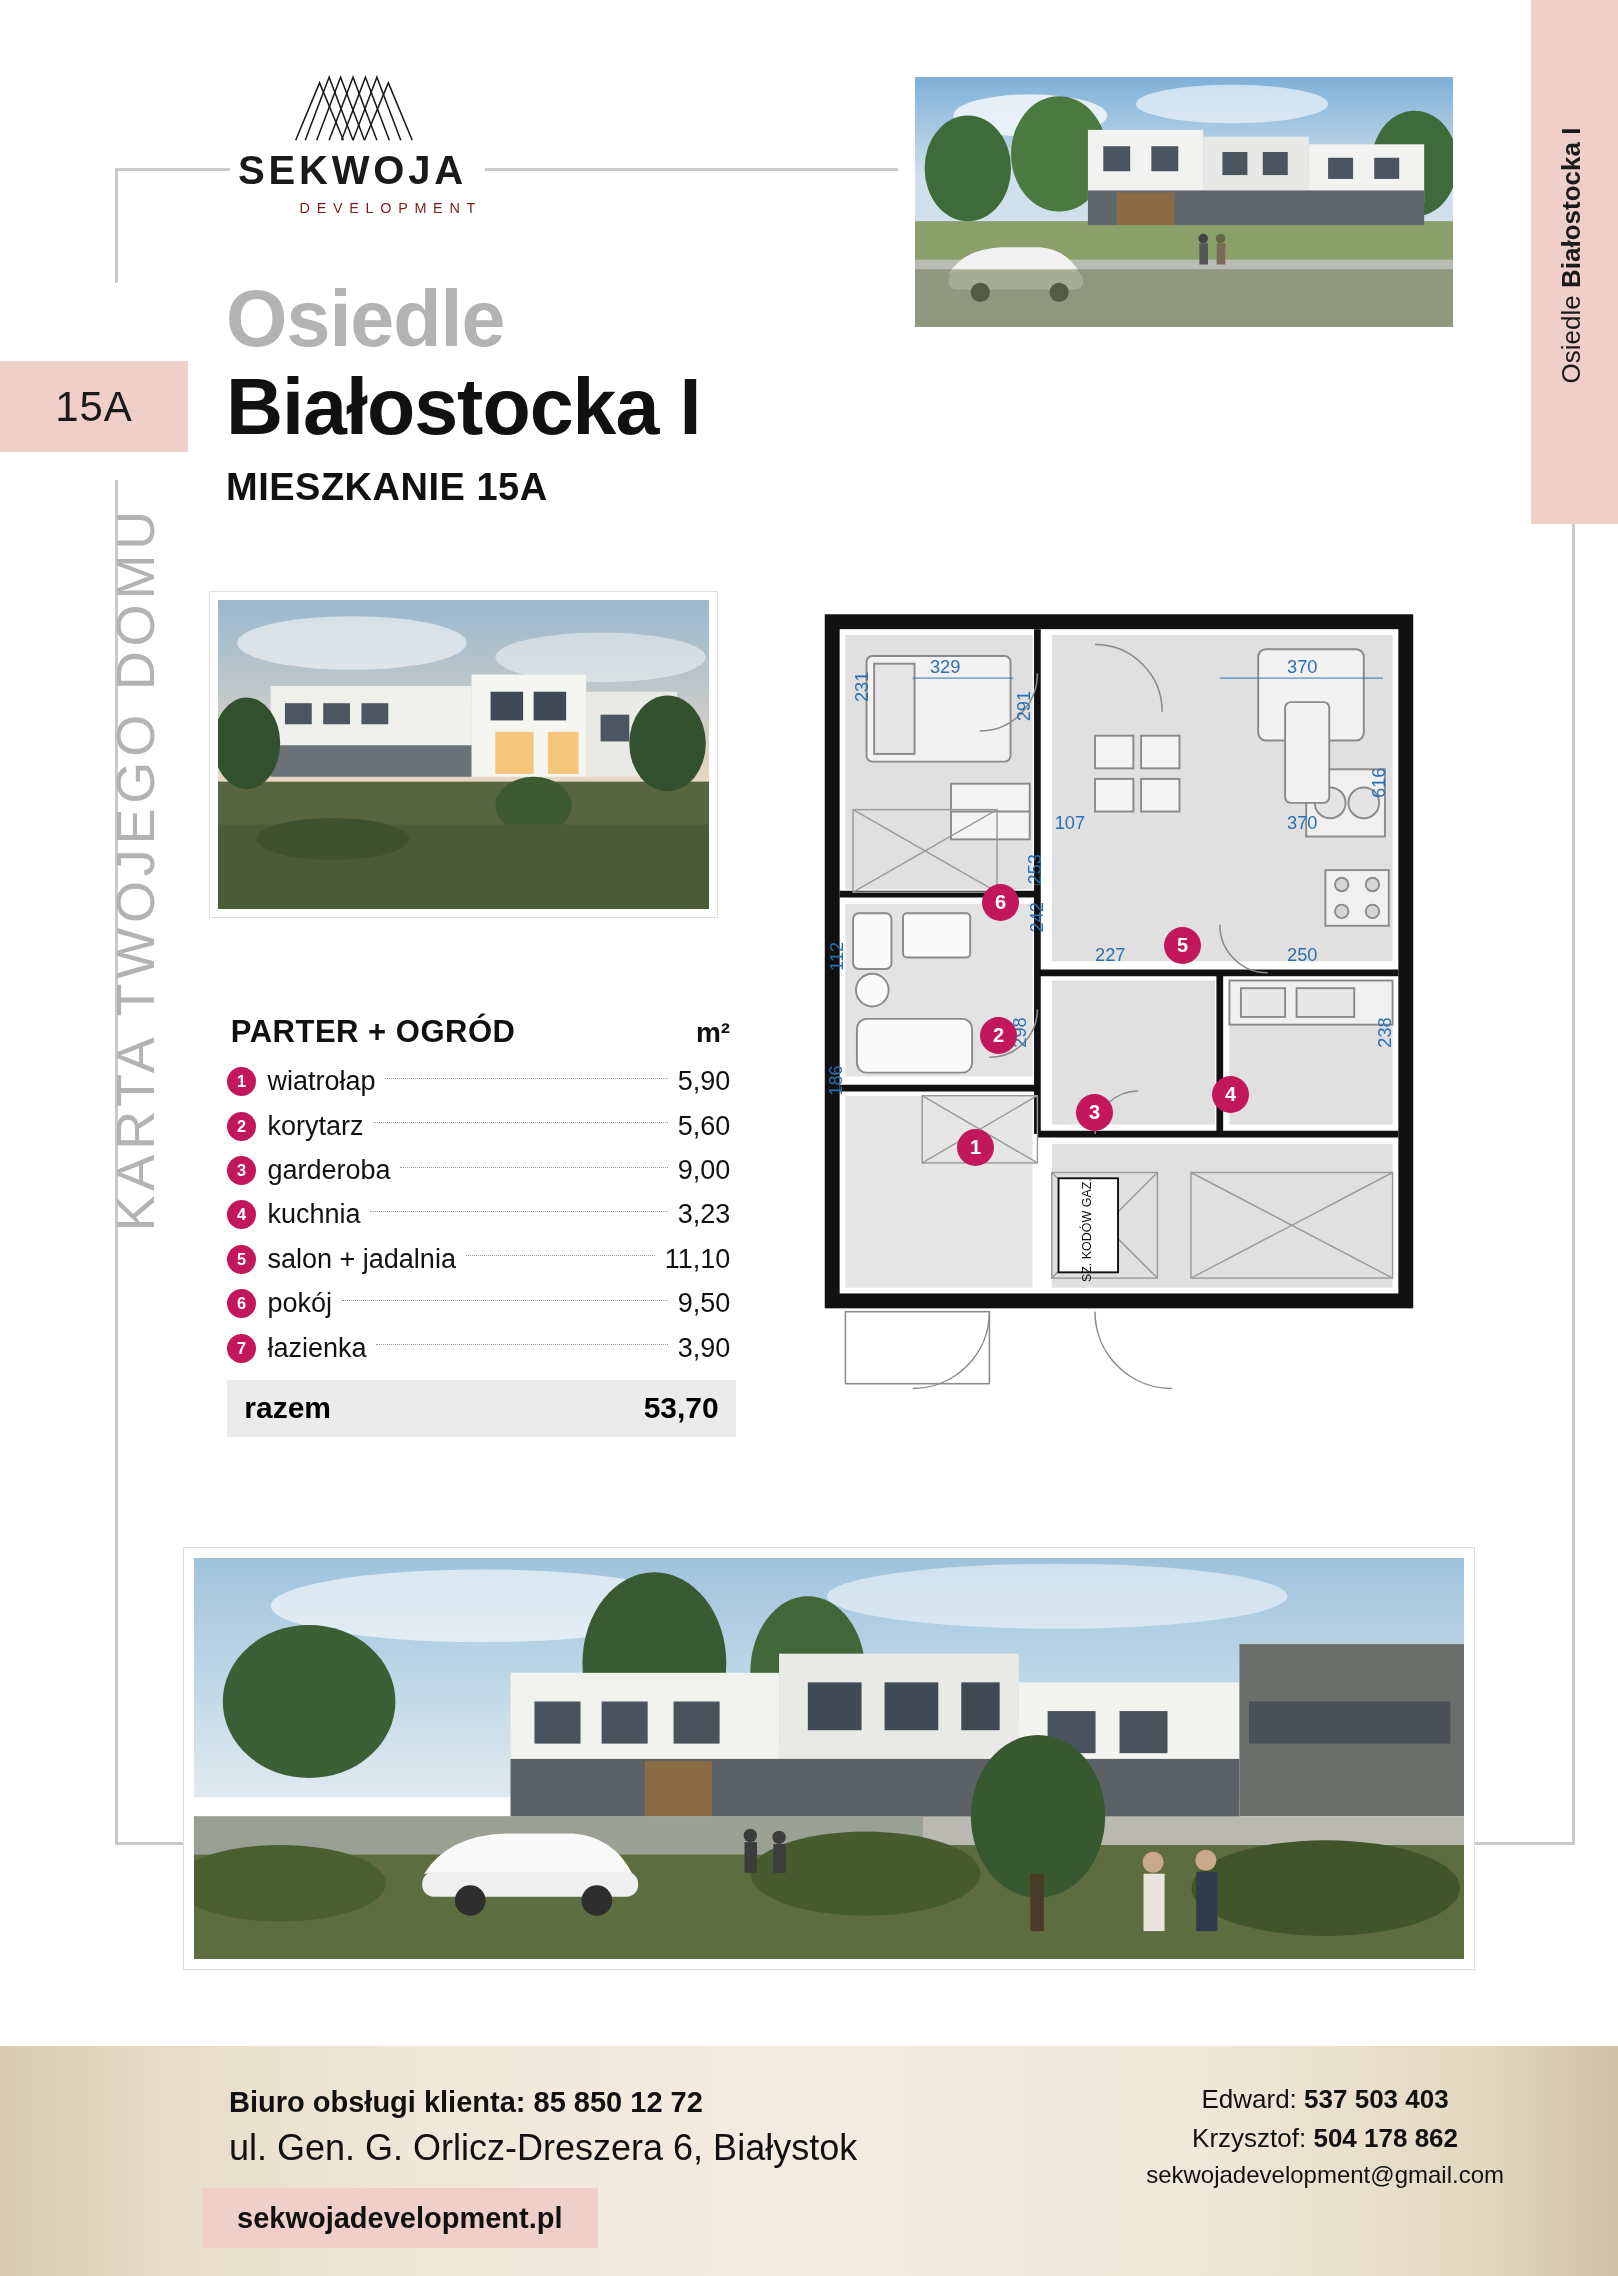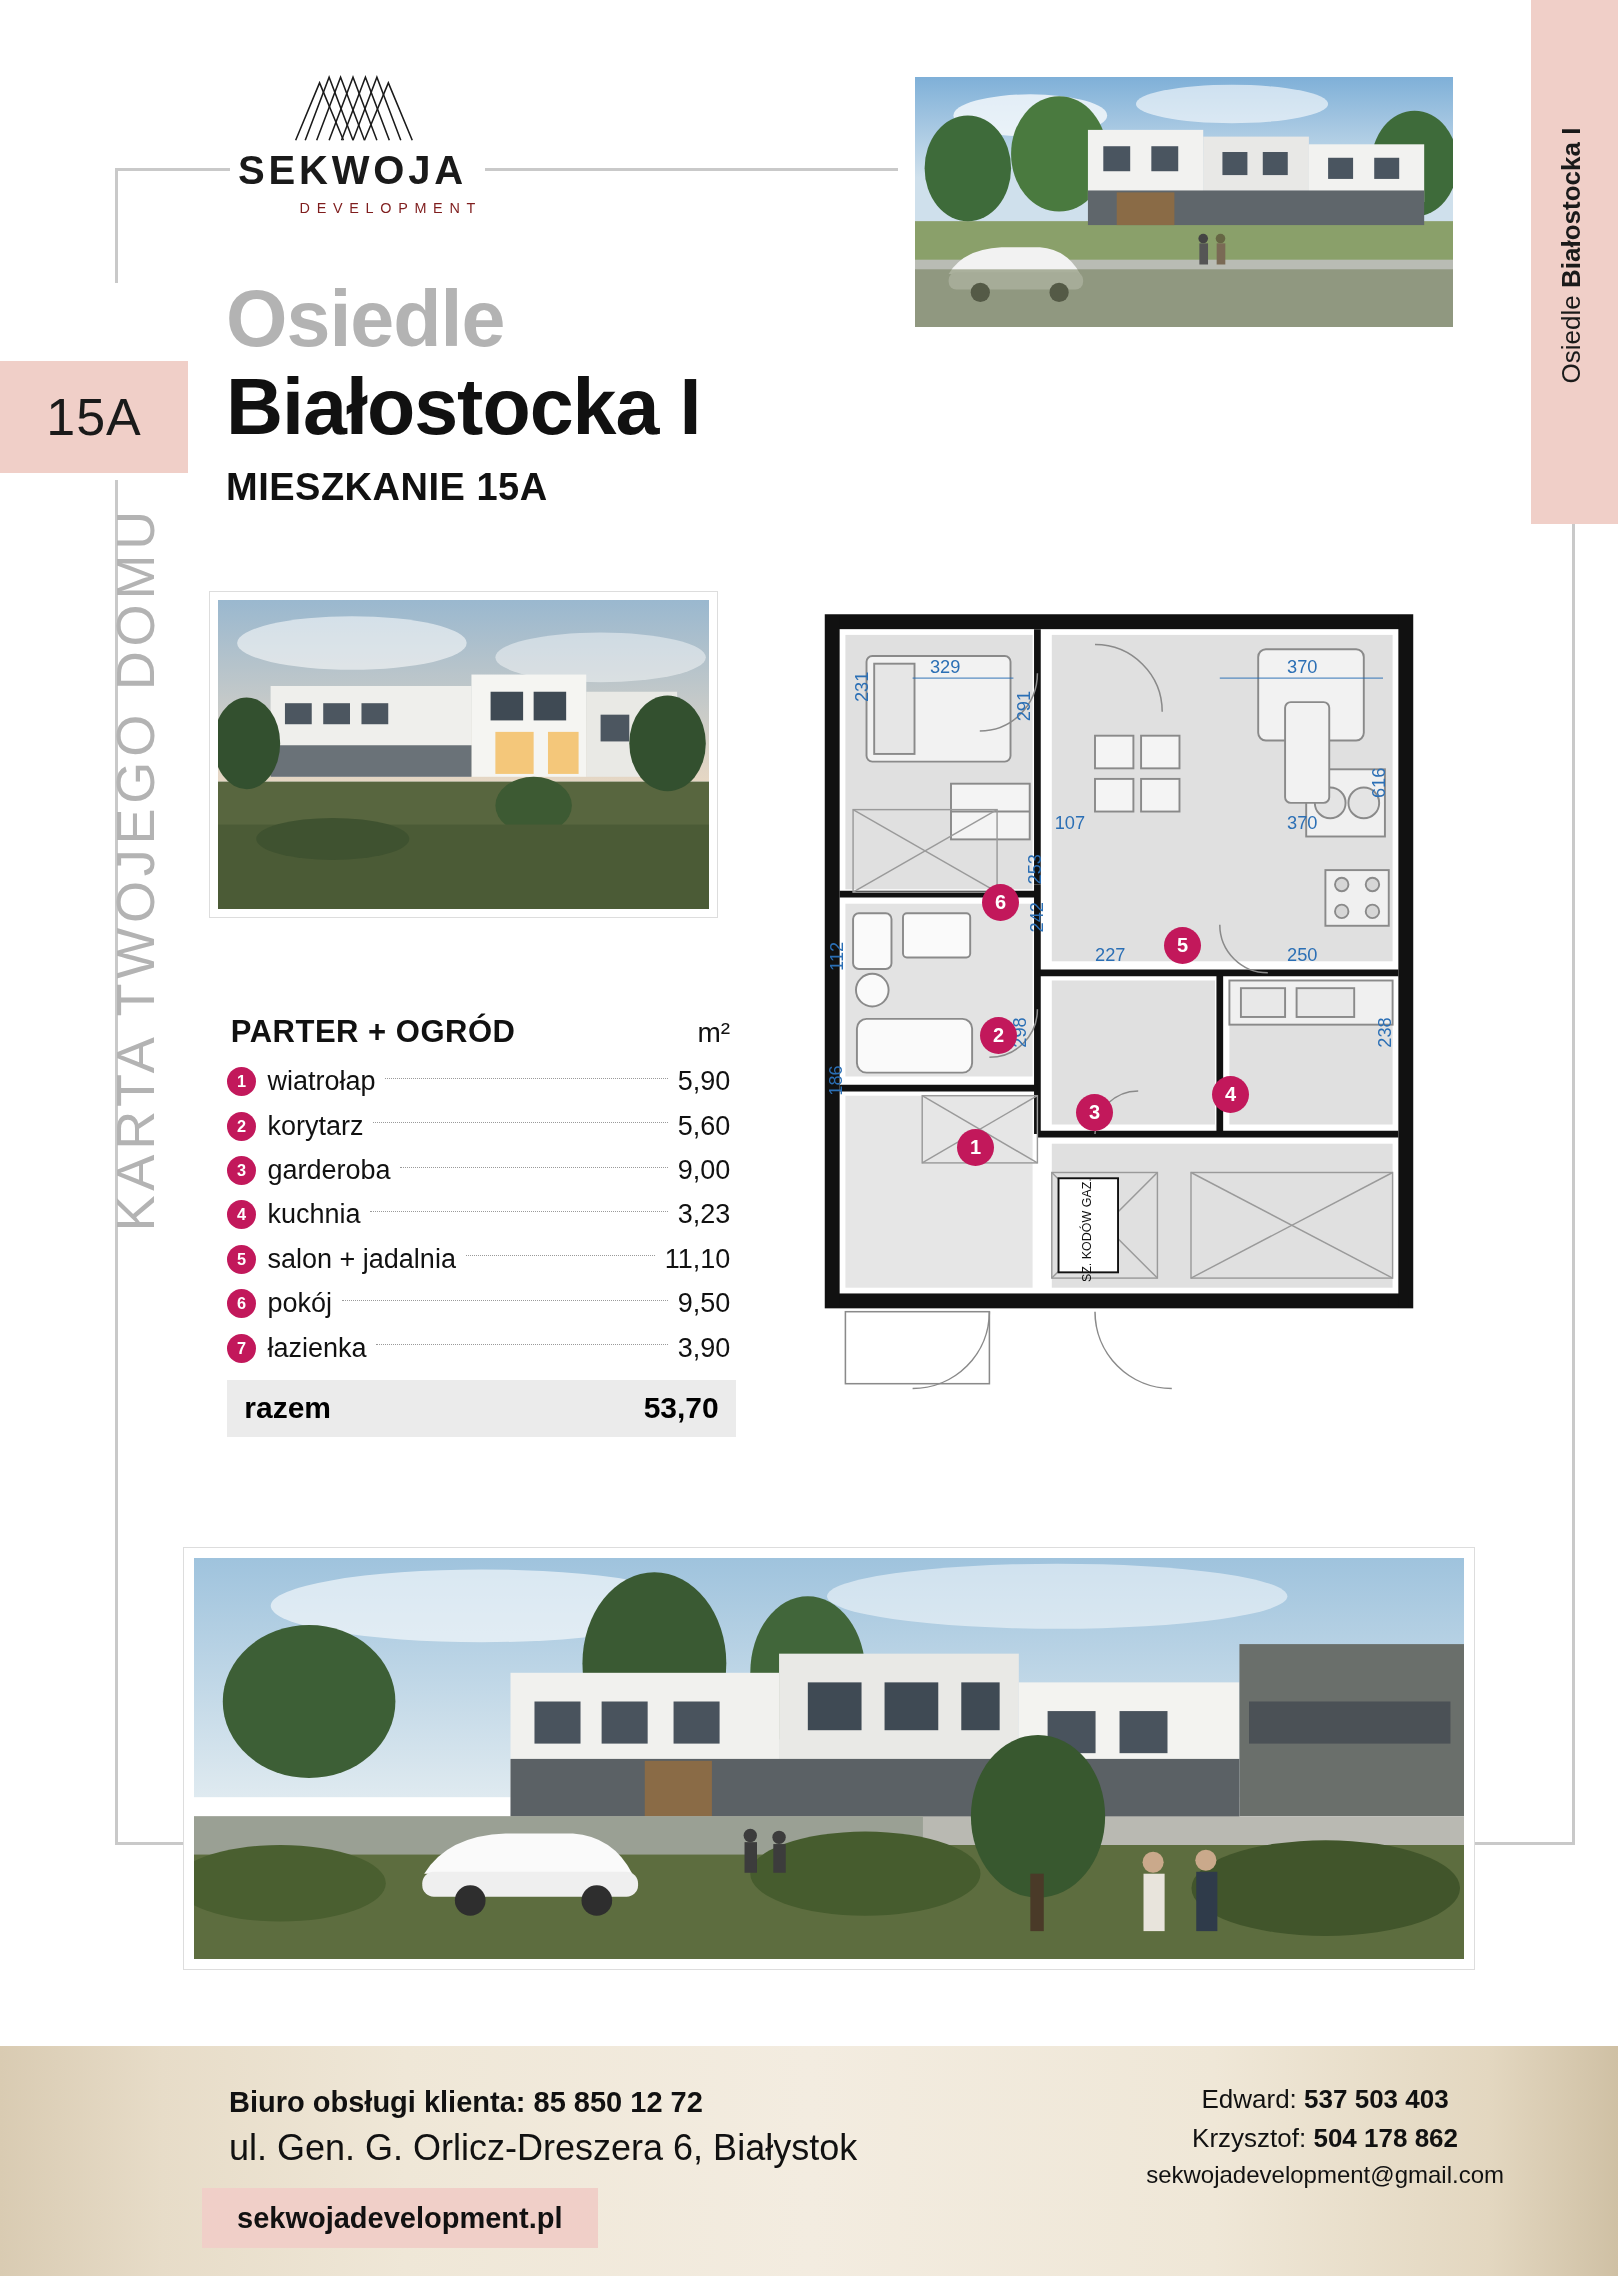--- a/index.html
+++ b/index.html
@@ -11,24 +11,24 @@
     position:relative;
     overflow:hidden;
   }
 
   
   .side-strip {
     position:absolute; left:0; top:0; width:202px; height:2027px;
   }
   .badge-unit {
     position:absolute; left:0; top:361px;
-    width:188px; height:112px;
+    width:188px; height:91px;
     background:#f0cfc8;
     display:flex; align-items:center; justify-content:center;
-    font-size:52px; font-weight:400; color:#1a1a1a;
+    font-size:42px; font-weight:400; color:#1a1a1a;
     letter-spacing:1px;
   }
   .vertical-title {
     position:absolute;
     left:-538px; top:1028px;
     width:1345px;
     transform:rotate(-90deg);
     transform-origin:center center;
     text-align:left;
     font-size:54px;
@@ -106,21 +106,21 @@
   }
   .photo-hero { left:915px; top:77px; width:538px; height:250px; }
   .photo-mid  { left:209px; top:591px; width:509px; height:327px; border:1.9px solid #ddd; background:#fff; padding:7.7px;}
   .photo-big  { left:183px; top:1547px; width:1292px; height:423px; border:1.9px solid #ddd; background:#fff; padding:9.6px;}
   .photo-inner { width:100%; height:100%; position:relative; overflow:hidden; }
 
   
   .table-wrap { position:absolute; left:227px; top:1014px; width:509px; }
   .tbl-head { display:flex; justify-content:space-between; align-items:baseline; padding:0 5.8px 9.6px 3.8px;}
   .tbl-head .th-left { font-size:31px; font-weight:700; color:#111; letter-spacing:0.5px;}
-  .tbl-head .th-right { font-size:28px; font-weight:400; color:#111;}
+  .tbl-head .th-right { font-size:28px; font-weight:700; color:#111;}
   .row { display:flex; align-items:center; padding:6.7px 5.8px 6.7px 0; }
   .num {
     width:29px; height:29px; border-radius:50%;
     background:#c2185b; color:#fff; font-size:16.3px; font-weight:700;
     display:flex; align-items:center; justify-content:center; flex:0 0 29px;
     margin-right:11.5px;
   }
   .rname { font-size:27px; color:#111; white-space:nowrap; }
   .dots { flex:1; border-bottom:1px dotted #9a9a9a; margin:0 9.6px 6.7px 9.6px; height:1px;}
   .rval { font-size:27px; color:#111; }

